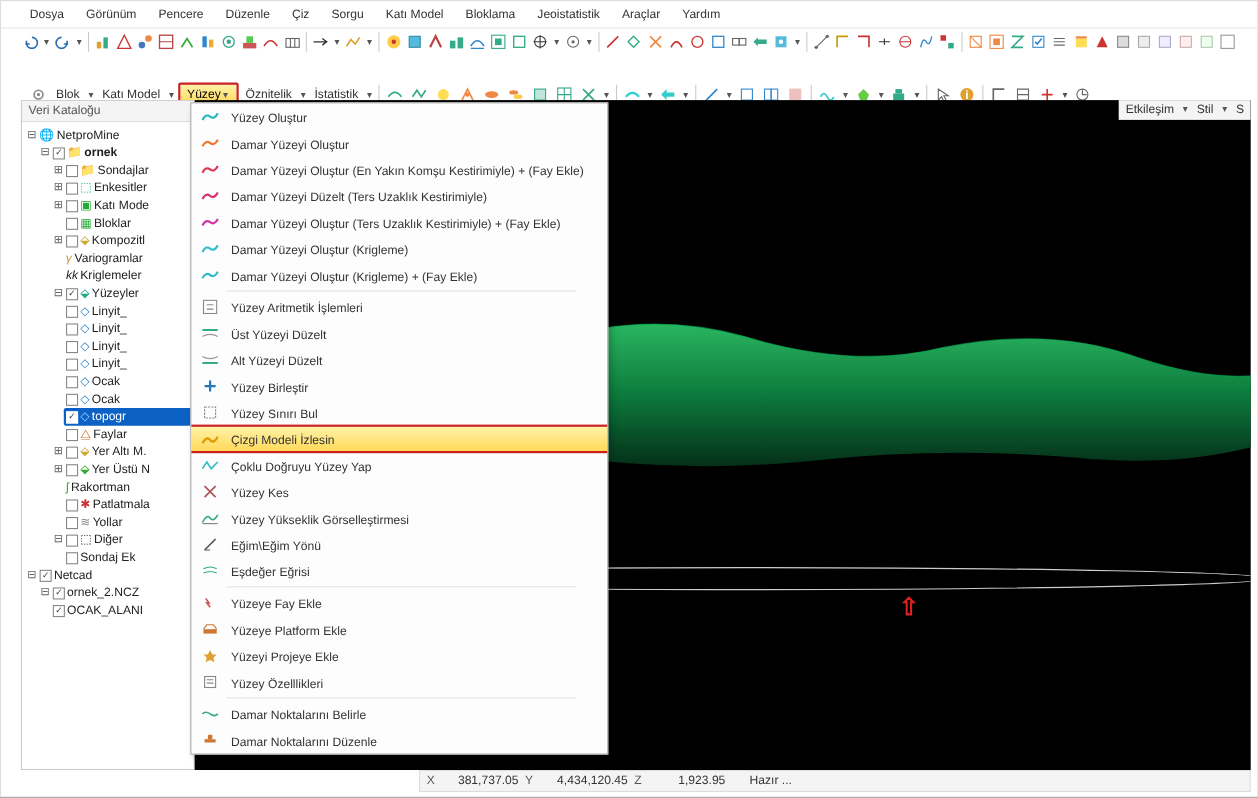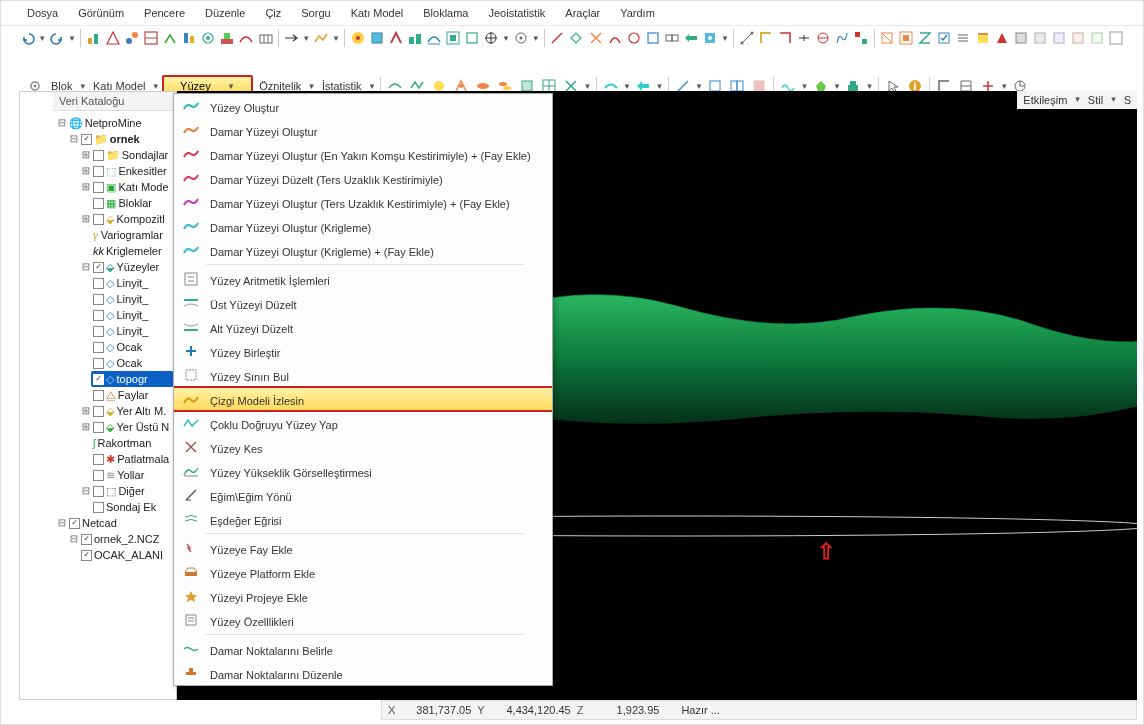--- a/index.html
+++ b/index.html
@@ -4,31 +4,31 @@
 <style>
 * { box-sizing: border-box; margin: 0; padding: 0; font-family: "Segoe UI", Tahoma, sans-serif; font-size: 11px; }
 body { background: #fff; width: 1144px; height: 725px; overflow: hidden; position: relative; border: 1px solid #ddd; }
 .menubar { display: flex; gap: 20px; padding: 6px 26px; color: #333; }
 .menubar span { cursor: default; }
 .toolbar-row { display: flex; align-items: center; padding: 2px 18px; gap: 2px; border-top: 1px solid #e8e8e8; }
 .tb-sep { width: 1px; height: 18px; background: #ccc; margin: 0 2px; }
 .tb-btn { width: 20px; height: 20px; display:flex; align-items:center; justify-content:center; border-radius:2px; }
 .tb-text { padding: 2px 4px; color:#333; }
 .drop { font-size:9px; color:#555; padding:0 2px; }
-.left-panel { position:absolute; top:90px; left:18px; width:158px; bottom:24px; background:#fff; border:1px solid #ccc;padding-left:33px; }
+.left-panel { position:absolute; top:90px; left:18px; width:158px; bottom:24px; background:#fff; border:1px solid #ccc; }
 .panel-title { background:#f4f4f4; border-bottom:1px solid #ddd; padding:3px 6px; color:#555; }
 .tree { padding:4px 2px; line-height:16px; color:#222; }
 .tree-row { display:flex; align-items:center; gap:2px; white-space:nowrap; overflow:hidden; padding:0 2px; }
 .tree-row.sel { background:#0b61c4; color:#fff; border-radius:2px; }
 .chk { width:11px; height:11px; border:1px solid #888; display:inline-flex; align-items:center; justify-content:center; font-size:8px; color:#333; background:#fff; }
 .tree .tog { width:10px; text-align:center; color:#666; font-size:10px; }
 .indent0{margin-left:0;} .indent1{margin-left:12px;} .indent2{margin-left:24px;}
 .indent3{margin-left:36px;}
 .ribbon2 { position:absolute; top:72px; left:18px; right:6px; display:flex; align-items:center; gap:2px; padding:2px 6px 6px; background:#fff; }
-.yuzey-btn { border:2px solid #cc2020; background:linear-gradient(#fff2a8,#ffd95a); padding:3px 16px; border-radius:2px; display:flex; align-items:center; gap:16px; }
+.yuzey-btn { border:2px solid #cc2020; background:linear-gradient(#fff2a8,#ffd95a); padding:3px 6px; border-radius:2px; display:flex; align-items:center; gap:0; }
 .viewport { position:absolute; top:90px; left:176px; right:6px; bottom:24px; background:#000; overflow:hidden; }
 .vp-header { position:absolute; top:0; right:0; background:#f4f4f4; padding:3px 6px; display:flex; gap:6px; color:#333; }
 .dropdown { position:absolute; top:92px; left:172px; width:380px; background:#fdfdfd; border:1px solid #aaa; box-shadow:2px 2px 6px rgba(0,0,0,.25); z-index:50; }
 .dd-item { display:flex; align-items:flex-end; gap:10px; padding:4px 8px; color:#333; }
 .dd-item .icon-slot { width:18px; height:16px; display:flex; align-items:center; justify-content:center; }
 .dd-item.hl { background:linear-gradient(#fff2a8,#ffd95a); border:2px solid #cc2020; border-left-width:0; border-right-width:0; margin:-1px 0; padding:3px 8px; }
 .dd-sep { height:1px; background:#e2e2e2; margin:2px 28px 2px 32px; }
 .statusbar { position:absolute; left:380px; right:6px; bottom:4px; height:20px; background:#f4f4f4; border:1px solid #ddd; display:flex; align-items:center; gap:6px; padding:0 6px; color:#333; }
 .statusbar .lbl { color:#555; }
 svg { display:block; }

